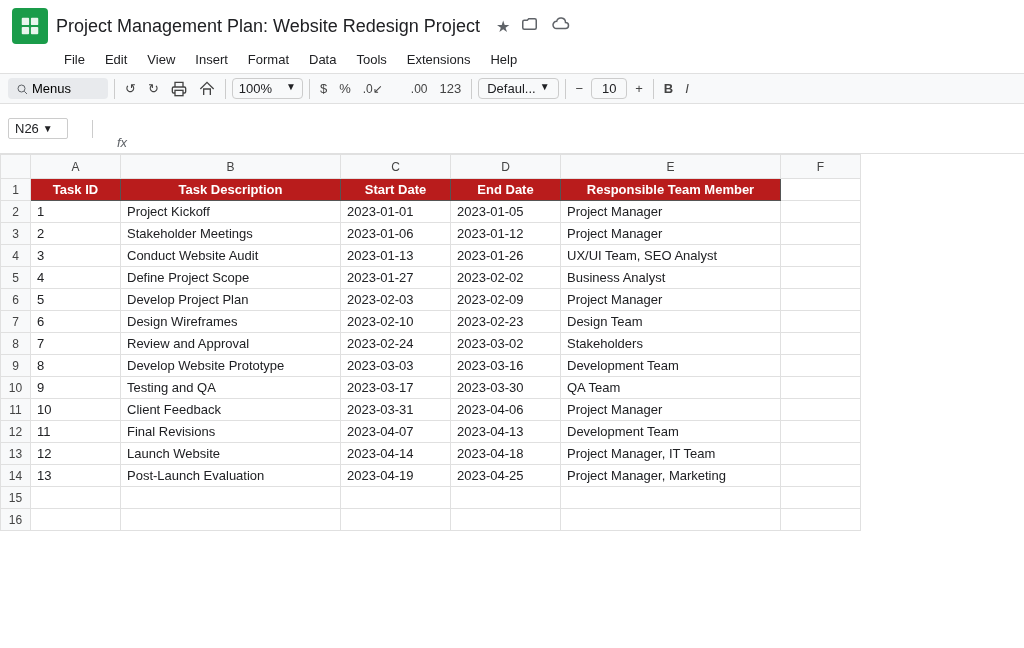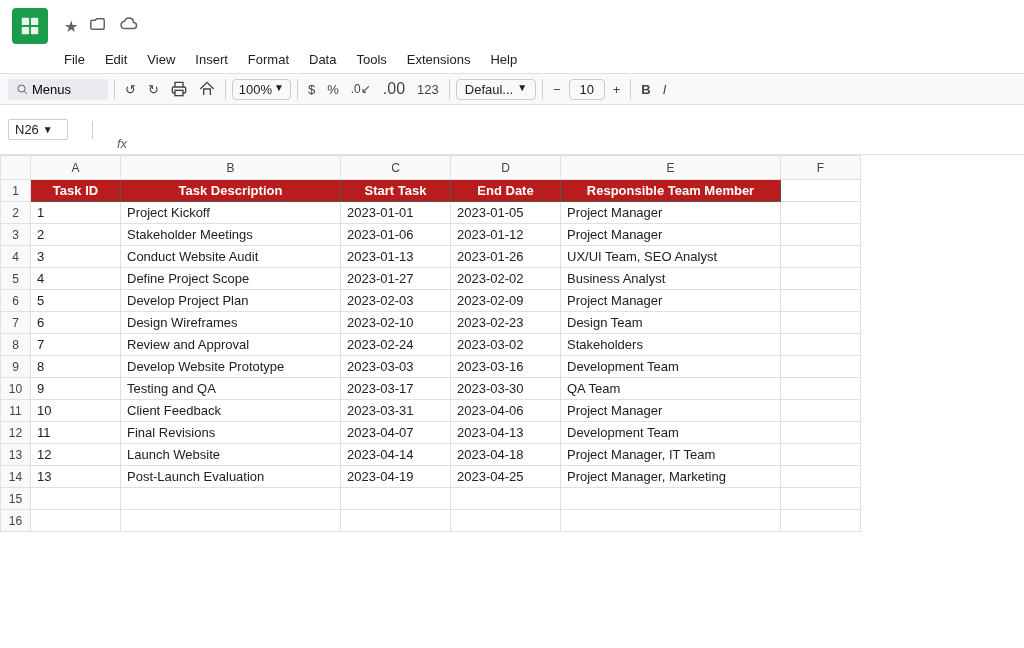--- a/index.html
+++ b/index.html
@@ -64,21 +64,21 @@
       border: none; background: transparent;
       font-size: 13px; outline: none; width: 60px;
     }
     .toolbar-sep { width: 1px; height: 20px; background: #ccc; margin: 0 2px; }
     .toolbar-btn {
       background: none; border: none; cursor: pointer;
       color: #444; font-size: 13px; padding: 2px 4px; border-radius: 2px;
       display: flex; align-items: center;
     }
     .zoom-box {
-      display: flex; align-items: flex-start; gap: 2px;
+      display: flex; align-items: flex-start; gap: 14px;
       border: 1px solid #ccc; border-radius: 4px;
       padding: 2px 6px; font-size: 13px;
     }
     .font-size-box {
       display: flex; align-items: center;
       border: 1px solid #ccc; border-radius: 4px;
       padding: 2px 6px; font-size: 13px; width: 36px; justify-content: center;
     }
     .font-family-box {
       display: flex; gap: 4px;
@@ -167,20 +167,21 @@
 
 <div class="title-bar">
   <div class="app-icon">
     <svg viewBox="0 0 24 24" fill="white">
       <rect x="3" y="3" width="8" height="8" rx="1" fill="white" opacity="0.9"></rect>
       <rect x="13" y="3" width="8" height="8" rx="1" fill="white" opacity="0.9"></rect>
       <rect x="3" y="13" width="8" height="8" rx="1" fill="white" opacity="0.9"></rect>
       <rect x="13" y="13" width="8" height="8" rx="1" fill="white" opacity="0.9"></rect>
     </svg>
   </div>
+  <span class="title-text">Project Management Plan: Website Redesign Project</span>
   <div class="title-icons">
     <button class="title-icon-btn">★</button>
     <button class="title-icon-btn">
       <svg width="18" height="18" viewBox="0 0 24 24" fill="none" stroke="#5f6368" stroke-width="2">
           <path d="M3 7h4l2-2h8a2 2 0 012 2v10a2 2 0 01-2 2H3a2 2 0 01-2-2V9a2 2 0 012-2z"></path>
         </svg>
     </button>
     <button class="title-icon-btn">
       <svg width="18" height="18" viewBox="0 0 24 24" fill="none" stroke="#5f6368" stroke-width="2">
           <path d="M18 10a6 6 0 00-11.8-1.5A4 4 0 106 18h12a4 4 0 000-8z"></path>
@@ -227,21 +228,21 @@
   </button>
   <div class="toolbar-sep"></div>
   <div class="zoom-box">
     <span>100%</span>
     <span style="font-size:10px;">▼</span>
   </div>
   <div class="toolbar-sep"></div>
   <button class="toolbar-btn">$</button>
   <button class="toolbar-btn">%</button>
   <button class="toolbar-btn" style="font-size:12px;">.0↙</button>
-  <button class="toolbar-btn" style="font-size:16px;">.00</button>
+  <button class="toolbar-btn" style="font-size:12px;margin-left:16px;">.00</button>
   <button class="toolbar-btn">123</button>
   <div class="toolbar-sep"></div>
   <div class="font-family-box">
     <span>Defaul...</span>
     <span style="font-size:10px;">▼</span>
   </div>
   <div class="toolbar-sep"></div>
   <button class="toolbar-btn">−</button>
   <div class="font-size-box">
     <span>10</span>
@@ -281,21 +282,21 @@
         <th class="col-header">D</th>
         <th class="col-header">E</th>
         <th class="col-header">F</th>
       </tr>
     </thead>
     <tbody id="spreadsheet-body">
     <tr>
           <td class="row-header">1</td>
           <td class="cell cell-header-row">Task ID</td>
           <td class="cell cell-header-row">Task Description</td>
-          <td class="cell cell-header-row">Start Task</td>
+          <td class="cell cell-header-row">Start Date</td>
           <td class="cell cell-header-row">End Date</td>
           <td class="cell cell-header-row">Responsible Team Member</td>
           <td class="cell"></td>
         </tr>
         <tr>
           <td class="row-header">2</td>
           <td class="cell">1</td>
           <td class="cell">Project Kickoff</td>
           <td class="cell">2023-01-01</td>
           <td class="cell">2023-01-05</td>

